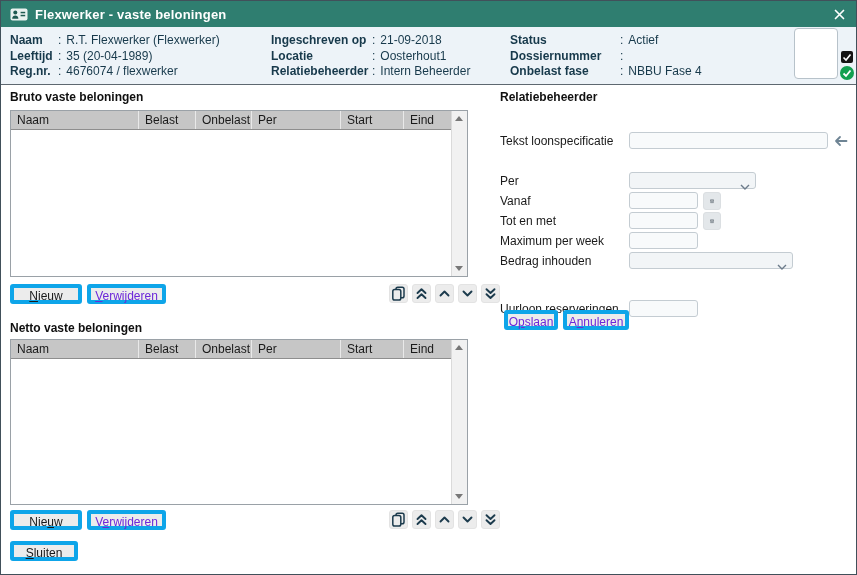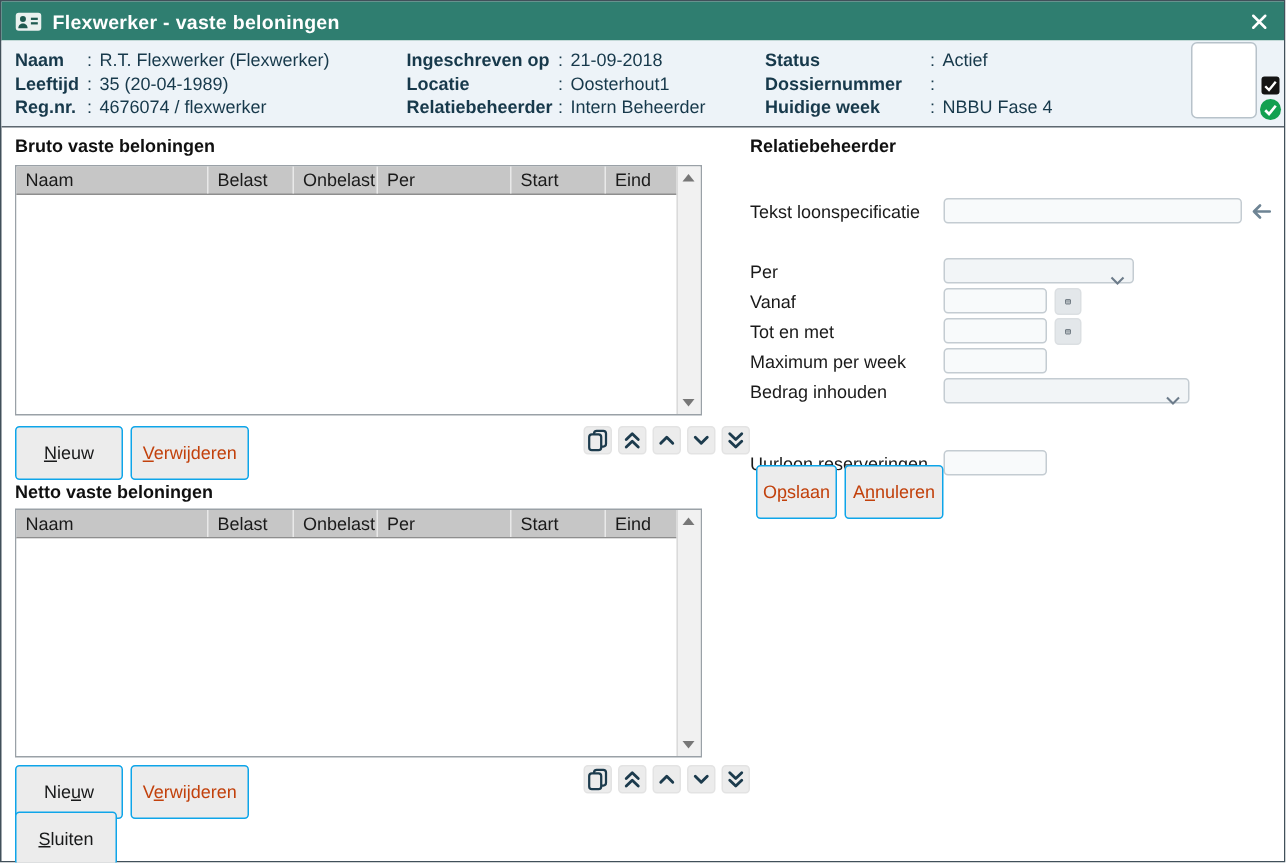--- a/index.html
+++ b/index.html
@@ -46,25 +46,25 @@
   .gh-cell:last-child{border-right:none;flex:1;}
   .grid-body{position:absolute;left:0;top:19px;right:15px;bottom:0;background:#fff;}
   .grid-scroll{position:absolute;top:0;right:0;bottom:0;width:15px;background:#f1f1f1;
     border-left:1px solid #dadada;}
   .sb-arrow{position:absolute;left:3px;width:0;height:0;
     border-left:4px solid transparent;border-right:4px solid transparent;}
   .sb-up{top:5px;border-bottom:5px solid #777;}
   .sb-down{bottom:5px;border-top:5px solid #777;}
 
   
-  .btn{position:absolute;height:36px;background:#ececec;border:1px solid #0ea5e9;border-radius:3px;
+  .btn{position:absolute;height:20px;background:#ececec;border:4px solid #0ea5e9;border-radius:3px;
     font-family:"Liberation Sans",sans-serif;font-size:12px;color:#18191a;text-align:center;
     padding:0;box-sizing:border-box;line-height:17px;cursor:pointer;}
   .btn .u{text-decoration:underline;}
-  .btn.disabled{color:#c2410c;}
+  .btn.disabled{color:#6d28d9;}
 
   .icon-group{position:absolute;left:388px;display:flex;gap:4px;}
   .ibtn{width:19px;height:19px;background:#ececec;border:1px solid #e3e3e3;border-radius:3px;
     display:flex;align-items:center;justify-content:center;padding:0;cursor:pointer;}
 
   
   .d-row{position:absolute;left:499px;width:356px;height:20px;}
   .d-lbl{position:absolute;left:0;top:2px;color:#1a1a1a;white-space:nowrap;}
   .d-input{position:absolute;left:129px;top:0;height:17px;background:#f8fafb;
     border:1px solid #c4ccd2;border-radius:3px;box-sizing:border-box;
@@ -143,21 +143,21 @@
         <span class="inf-lbl">Status</span>
           <span class="inf-sep">:</span>
           <span class="inf-val">Actief</span>
       </div>
       <div class="inf-row">
         <span class="inf-lbl">Dossiernummer</span>
           <span class="inf-sep">:</span>
           <span class="inf-val"></span>
       </div>
       <div class="inf-row">
-        <span class="inf-lbl">Huidige week</span>
+        <span class="inf-lbl">Onbelast fase</span>
           <span class="inf-sep">:</span>
           <span class="inf-val">NBBU Fase 4</span>
       </div>
     </div>
     <div class="photo"></div>
     <div class="chk">
       <svg width="10" height="10" viewBox="0 0 10 10">
           <polyline points="1.5,5.5 4,8 8.5,2.5" fill="none" stroke="#fff" stroke-width="1.6"></polyline>
         </svg>
     </div>

